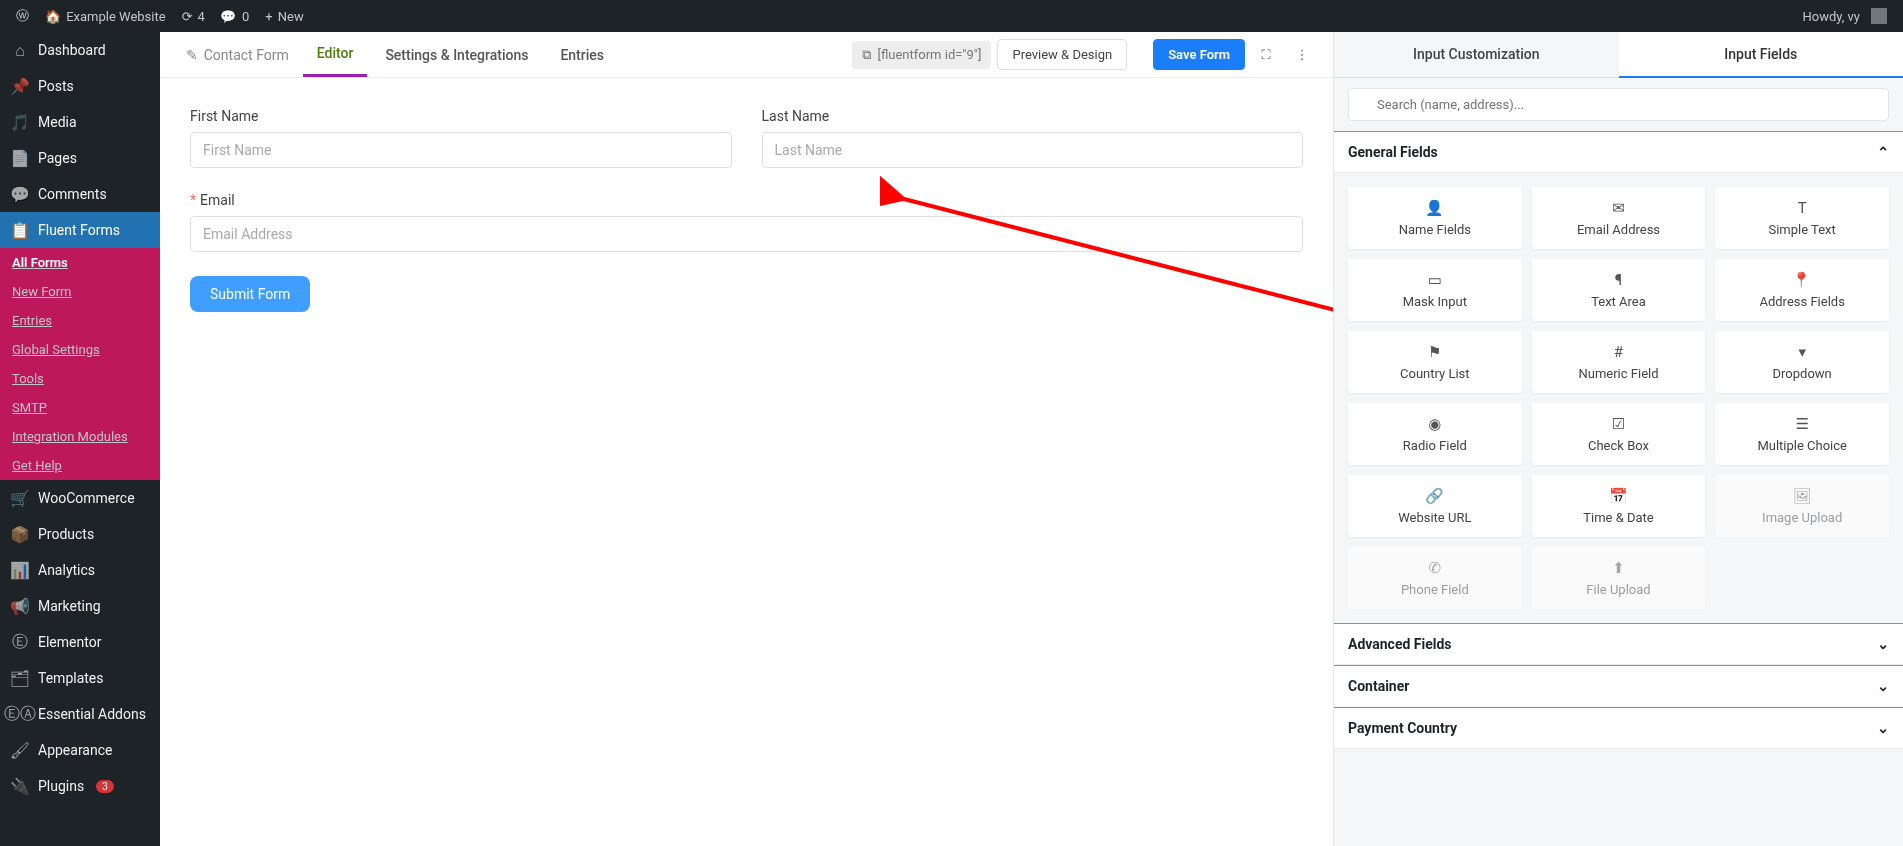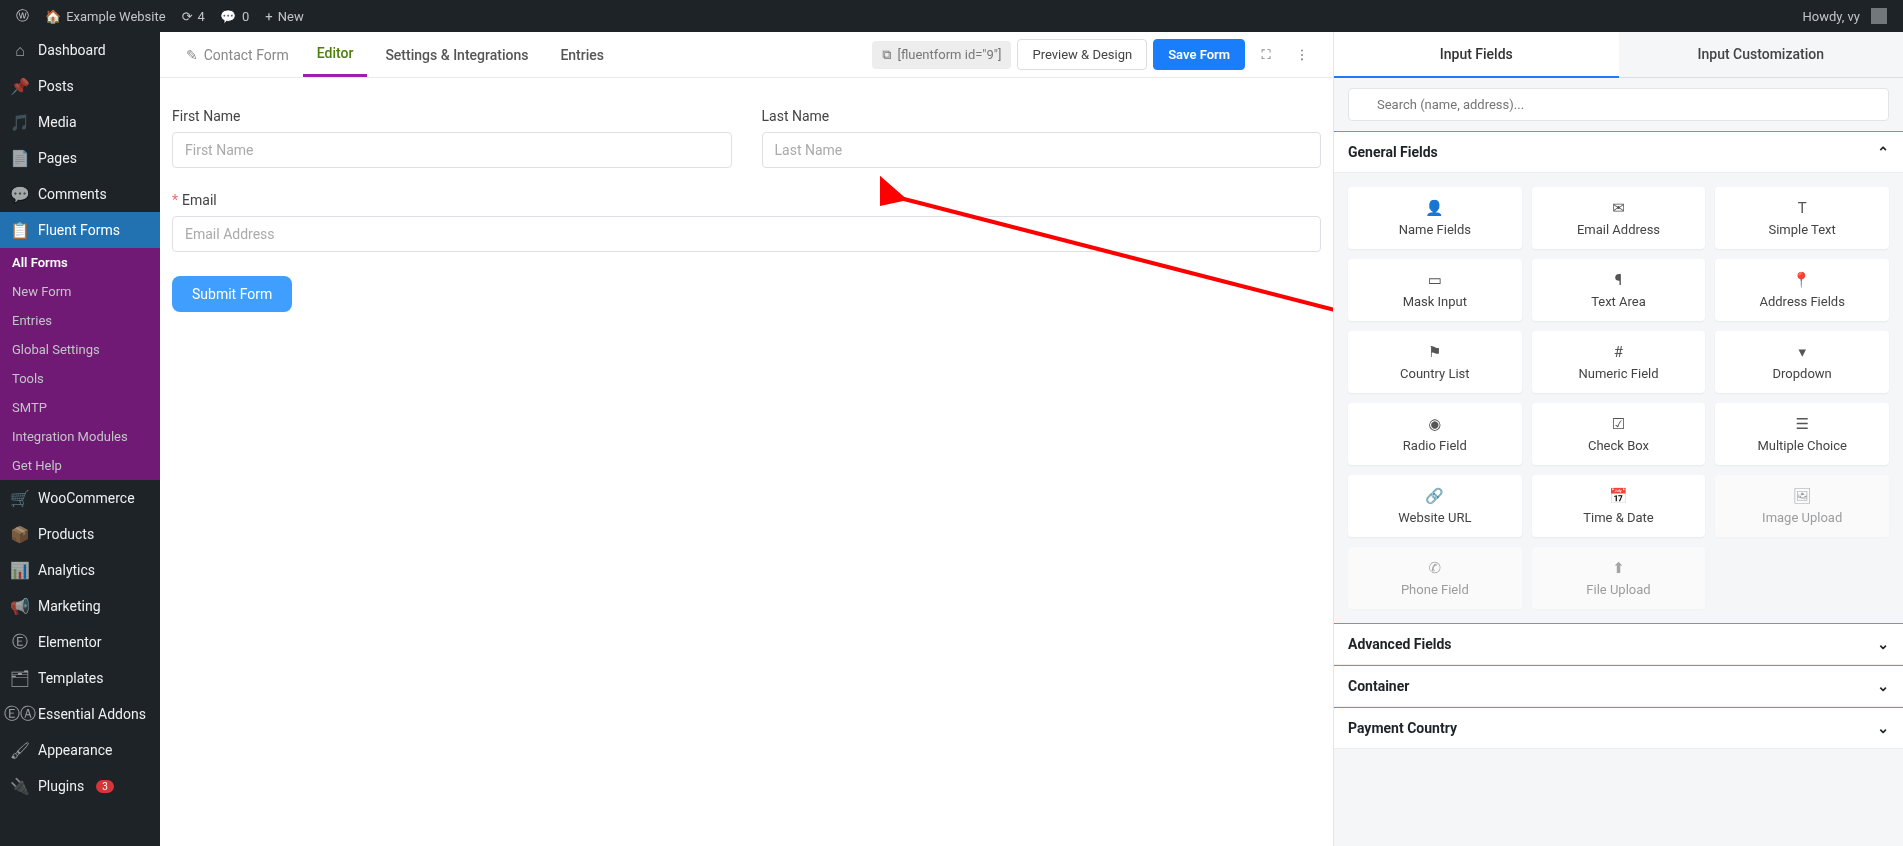--- a/index.html
+++ b/index.html
@@ -6,38 +6,38 @@
 body { font-size:13px; color:#1d2327; background:#f0f0f1; overflow:hidden; }
 .topbar { height:32px; background:#1d2327; color:#c3c4c7; display:flex; align-items:center; padding:0 8px; font-size:13px; }
 .topbar .tb-item { display:flex; align-items:center; padding:0 8px; height:100%; cursor:pointer; gap:5px; }
 .topbar .spacer { flex:1; }
 .topbar .avatar { width:16px; height:16px; background:#72777c; margin-left:6px; }
 .shell { display:flex; height:calc(100vh - 32px); }
 .sidebar { width:160px; background:#1d2327; color:#c3c4c7; overflow-y:auto; flex-shrink:0; }
 .sb-item { display:flex; align-items:center; padding:8px 10px; cursor:pointer; gap:8px; font-size:14px; color:#f0f0f1; }
 .sb-item.active { background:#2271b1; color:#fff; position:relative; }
 .sb-item.active::after { content:''; position:absolute; right:-8px; top:50%; transform:translateY(-50%); border:8px solid transparent; border-right-color:#fff; }
-.sb-sub { background:#701a75; }
+.sb-sub { background:#be185d;text-decoration:underline; }
 .sb-sub .sb-subitem { padding:7px 12px; color:#c3c4c7; font-size:13px; cursor:pointer; }
 .sb-sub .sb-subitem.sel { color:#fff; font-weight:600; }
 .sb-icon { width:20px; height:20px; display:flex; align-items:center; justify-content:center; font-size:16px; opacity:0.6; }
 .sb-item.active .sb-icon { opacity:1; }
 .main { flex:1; background:#fff; display:flex; overflow:hidden; }
 .editor-col { flex:1; display:flex; flex-direction:column; min-width:0; }
 .editor-header { height:46px; border-bottom:1px solid #ececec; display:flex; align-items:center; padding:0 16px; gap:6px; }
 .eh-left { display:flex; align-items:center; height:100%; gap:4px; }
 .eh-title { color:#888; display:flex; align-items:center; gap:6px; padding:0 10px; font-size:14px; }
 .eh-tab { padding:0 14px; height:100%; display:flex; align-items:center; cursor:pointer; font-size:14px; color:#555; font-weight:500; }
 .eh-tab.active { color:#4d7c0f; border-bottom:3px solid #a21caf; }
 .eh-spacer { flex:1; }
 .eh-shortcode { background:#ededee; border-radius:4px; padding:6px 10px; color:#777; display:flex; align-items:center; gap:6px; font-size:13px; }
 .eh-btn { padding:7px 14px; border-radius:4px; border:1px solid #ddd; background:#fff; cursor:pointer; font-size:13px; color:#444; }
-.eh-btn.primary { background:#1a7efb; color:#fff; border-color:#1a7efb; font-weight:600; }
+.eh-btn.primary { background:#1a7efb; color:#fff; border-color:#1a7efb; font-weight:600;margin-left:20px; }
 .eh-icon { width:30px; height:30px; display:flex; align-items:center; justify-content:center; cursor:pointer; color:#555; }
-.canvas { flex:1; padding:30px 12px; overflow-y:auto; position:relative; }
+.canvas { flex:1; padding:30px 30px; overflow-y:auto; position:relative; }
 .form-row { display:flex; gap:30px; margin-bottom:24px; }
 .form-col { flex:1; }
 .form-col label { font-size:14px; color:#444; display:block; margin-bottom:8px; }
 .form-col .req { color:#f56c6c; margin-right:4px; }
 .form-input { width:100%; padding:9px 12px; border:1px solid #dcdfe6; border-radius:4px; font-size:14px; color:#606266; }
 .form-input::placeholder { color:#aaa; }
 .submit-btn { background:#409eff; color:#fff; padding:10px 20px; border:none; border-radius:8px; font-size:14px; cursor:pointer; }
 .right-panel { width:570px; background:#f5f6f8; display:flex; flex-direction:column; border-left:1px solid #e5e5e5; }
 .rp-tabs { display:flex; background:#f5f6f8; }
 .rp-tab { flex:1; padding:14px; text-align:center; cursor:pointer; font-size:14px; color:#444; font-weight:500; border-bottom:1px solid #ddd;}
@@ -206,22 +206,22 @@
                 <path d="M12,0 L0,6 L12,12 z" fill="red"></path>
               </marker>
             </defs>
           <line x1="680" y1="220" x2="20" y2="50" stroke="red" stroke-width="4" marker-end="url(#ah)"></line>
         </svg>
       </div>
     </div>
 
     <div class="right-panel">
       <div class="rp-tabs">
+        <div class="rp-tab">Input Customization</div>
         <div class="rp-tab active">Input Fields</div>
-        <div class="rp-tab">Input Customization</div>
       </div>
       <div class="rp-search"><input placeholder="Search (name, address)..." style=""></div>
       <div class="rp-section-head">
           <span>General Fields</span>
           <span>⌃</span>
         </div>
       <div class="rp-grid" id="cards-grid">
           <div class="rp-card"><span class="card-icon">👤</span><span class="card-label">Name Fields</span></div>
           <div class="rp-card"><span class="card-icon">✉</span><span class="card-label">Email Address</span></div>
           <div class="rp-card"><span class="card-icon">T</span><span class="card-label">Simple Text</span></div>

